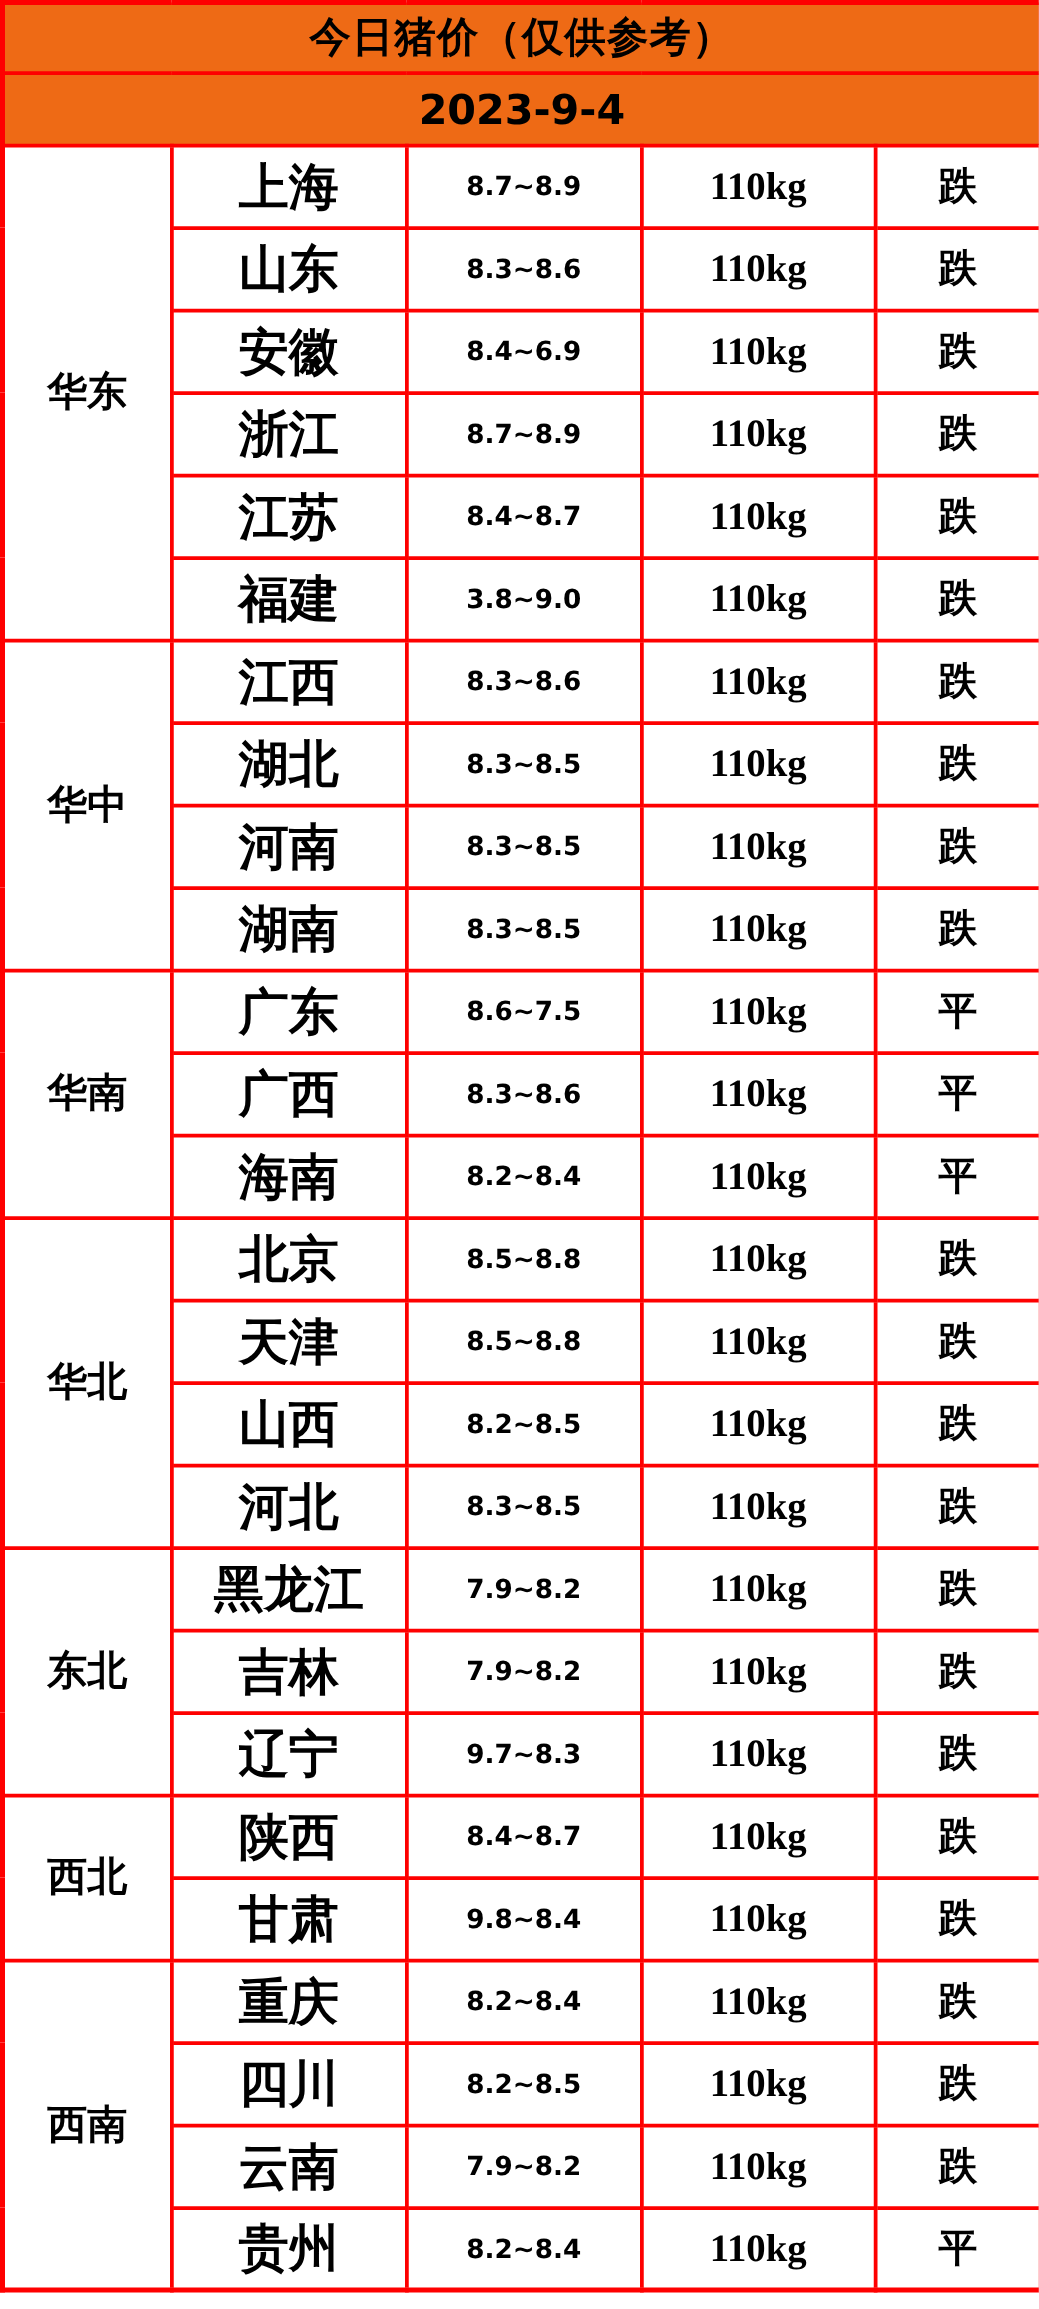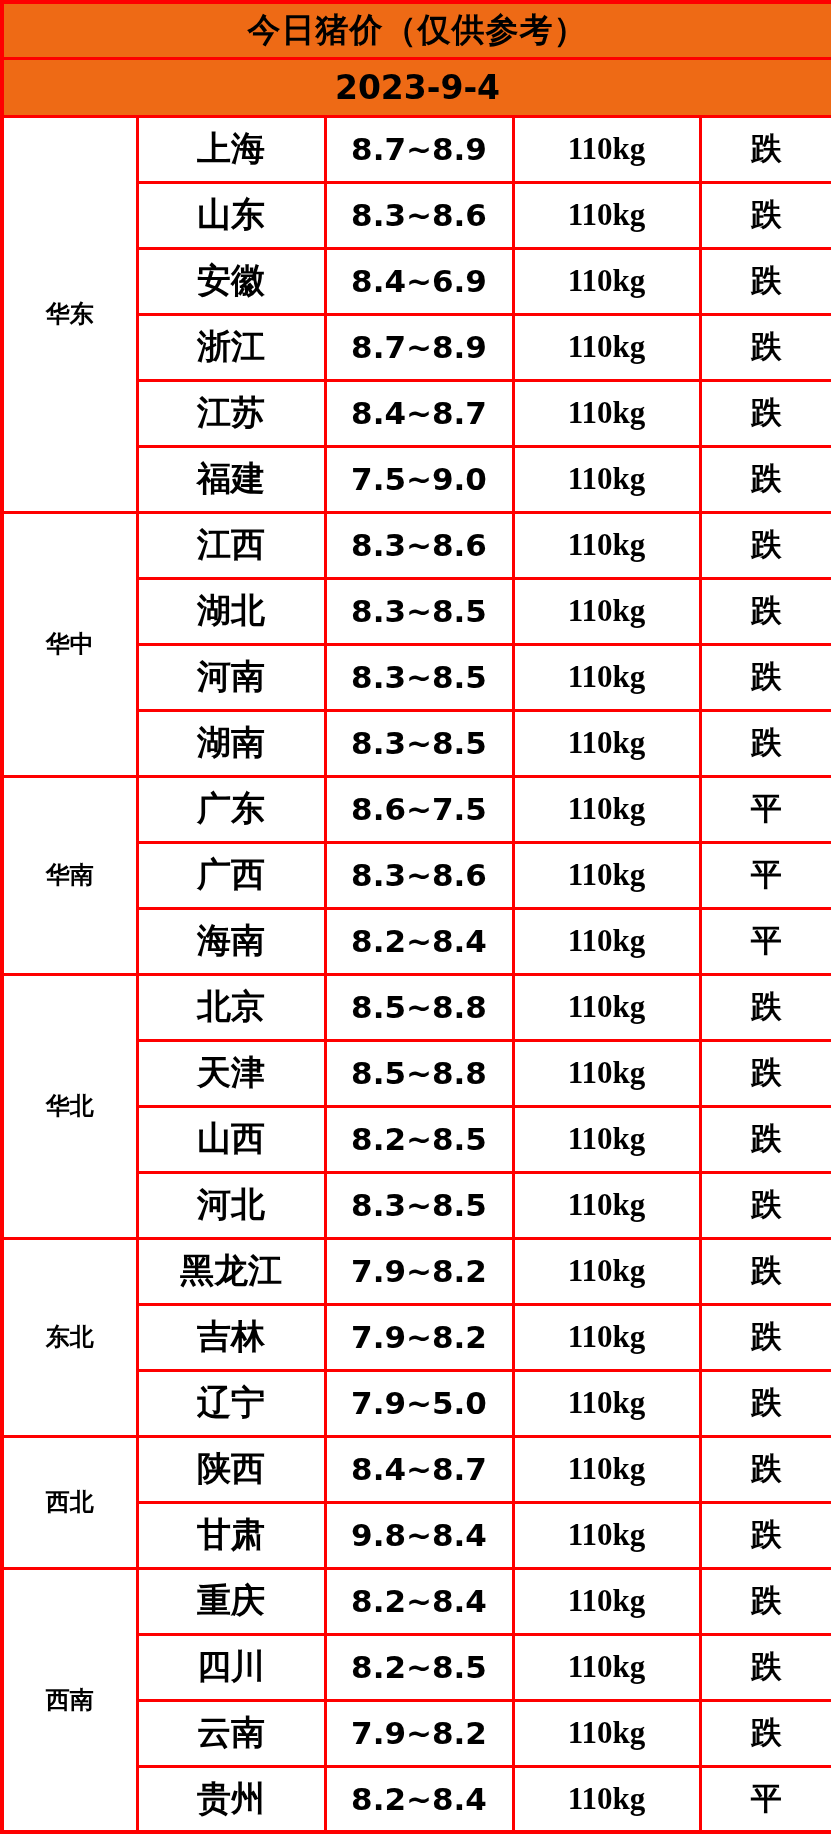--- a/index.html
+++ b/index.html
@@ -39,24 +39,24 @@
     height: 56px;
     font-size: 33px;
     letter-spacing: 1px;
   }
   td.date-band {
     background: var(--header-bg);
     height: 58px;
     font-size: 33px;
   }
   tr.data-row { height: 66px; }
-  td.region-cell { font-size: 24px; margin-top: 36px; }
-  td.province-cell { font-size: 34px; }
+  td.region-cell { font-size: 32px; margin-top: 36px; }
+  td.province-cell { font-size: 40px; }
   td.price-cell {
-    font-size: 31px;
+    font-size: 21px;
     font-family: "DejaVu Sans", "Liberation Sans", sans-serif;
   }
   td.weight-cell { font-size: 31px; font-family: Liberation Serif, serif; }
   td.status-cell { font-size: 31px; }
   td.status-fall { color: var(--fall); }
   td.status-flat { color: var(--flat); }
 </style>
 </head>
 <body>
 
@@ -105,21 +105,21 @@
           <td class="status-cell status-fall">跌</td>
         </tr>
         <tr class="data-row">
           <td class="province-cell">江苏</td>
           <td class="price-cell">8.4~8.7</td>
           <td class="weight-cell">110kg</td>
           <td class="status-cell status-fall">跌</td>
         </tr>
         <tr class="data-row">
           <td class="province-cell">福建</td>
-          <td class="price-cell">7.5~9.0</td>
+          <td class="price-cell">3.8~9.0</td>
           <td class="weight-cell">110kg</td>
           <td class="status-cell status-fall">跌</td>
         </tr>
         <tr class="data-row">
           <td class="region-cell" rowspan="4">华中</td>
           <td class="province-cell">江西</td>
           <td class="price-cell">8.3~8.6</td>
           <td class="weight-cell">110kg</td>
           <td class="status-cell status-fall">跌</td>
         </tr>
@@ -193,21 +193,21 @@
           <td class="status-cell status-fall">跌</td>
         </tr>
         <tr class="data-row">
           <td class="province-cell">吉林</td>
           <td class="price-cell">7.9~8.2</td>
           <td class="weight-cell">110kg</td>
           <td class="status-cell status-fall">跌</td>
         </tr>
         <tr class="data-row">
           <td class="province-cell">辽宁</td>
-          <td class="price-cell">7.9~5.0</td>
+          <td class="price-cell">9.7~8.3</td>
           <td class="weight-cell">110kg</td>
           <td class="status-cell status-fall">跌</td>
         </tr>
         <tr class="data-row">
           <td class="region-cell" rowspan="2">西北</td>
           <td class="province-cell">陕西</td>
           <td class="price-cell">8.4~8.7</td>
           <td class="weight-cell">110kg</td>
           <td class="status-cell status-fall">跌</td>
         </tr>

